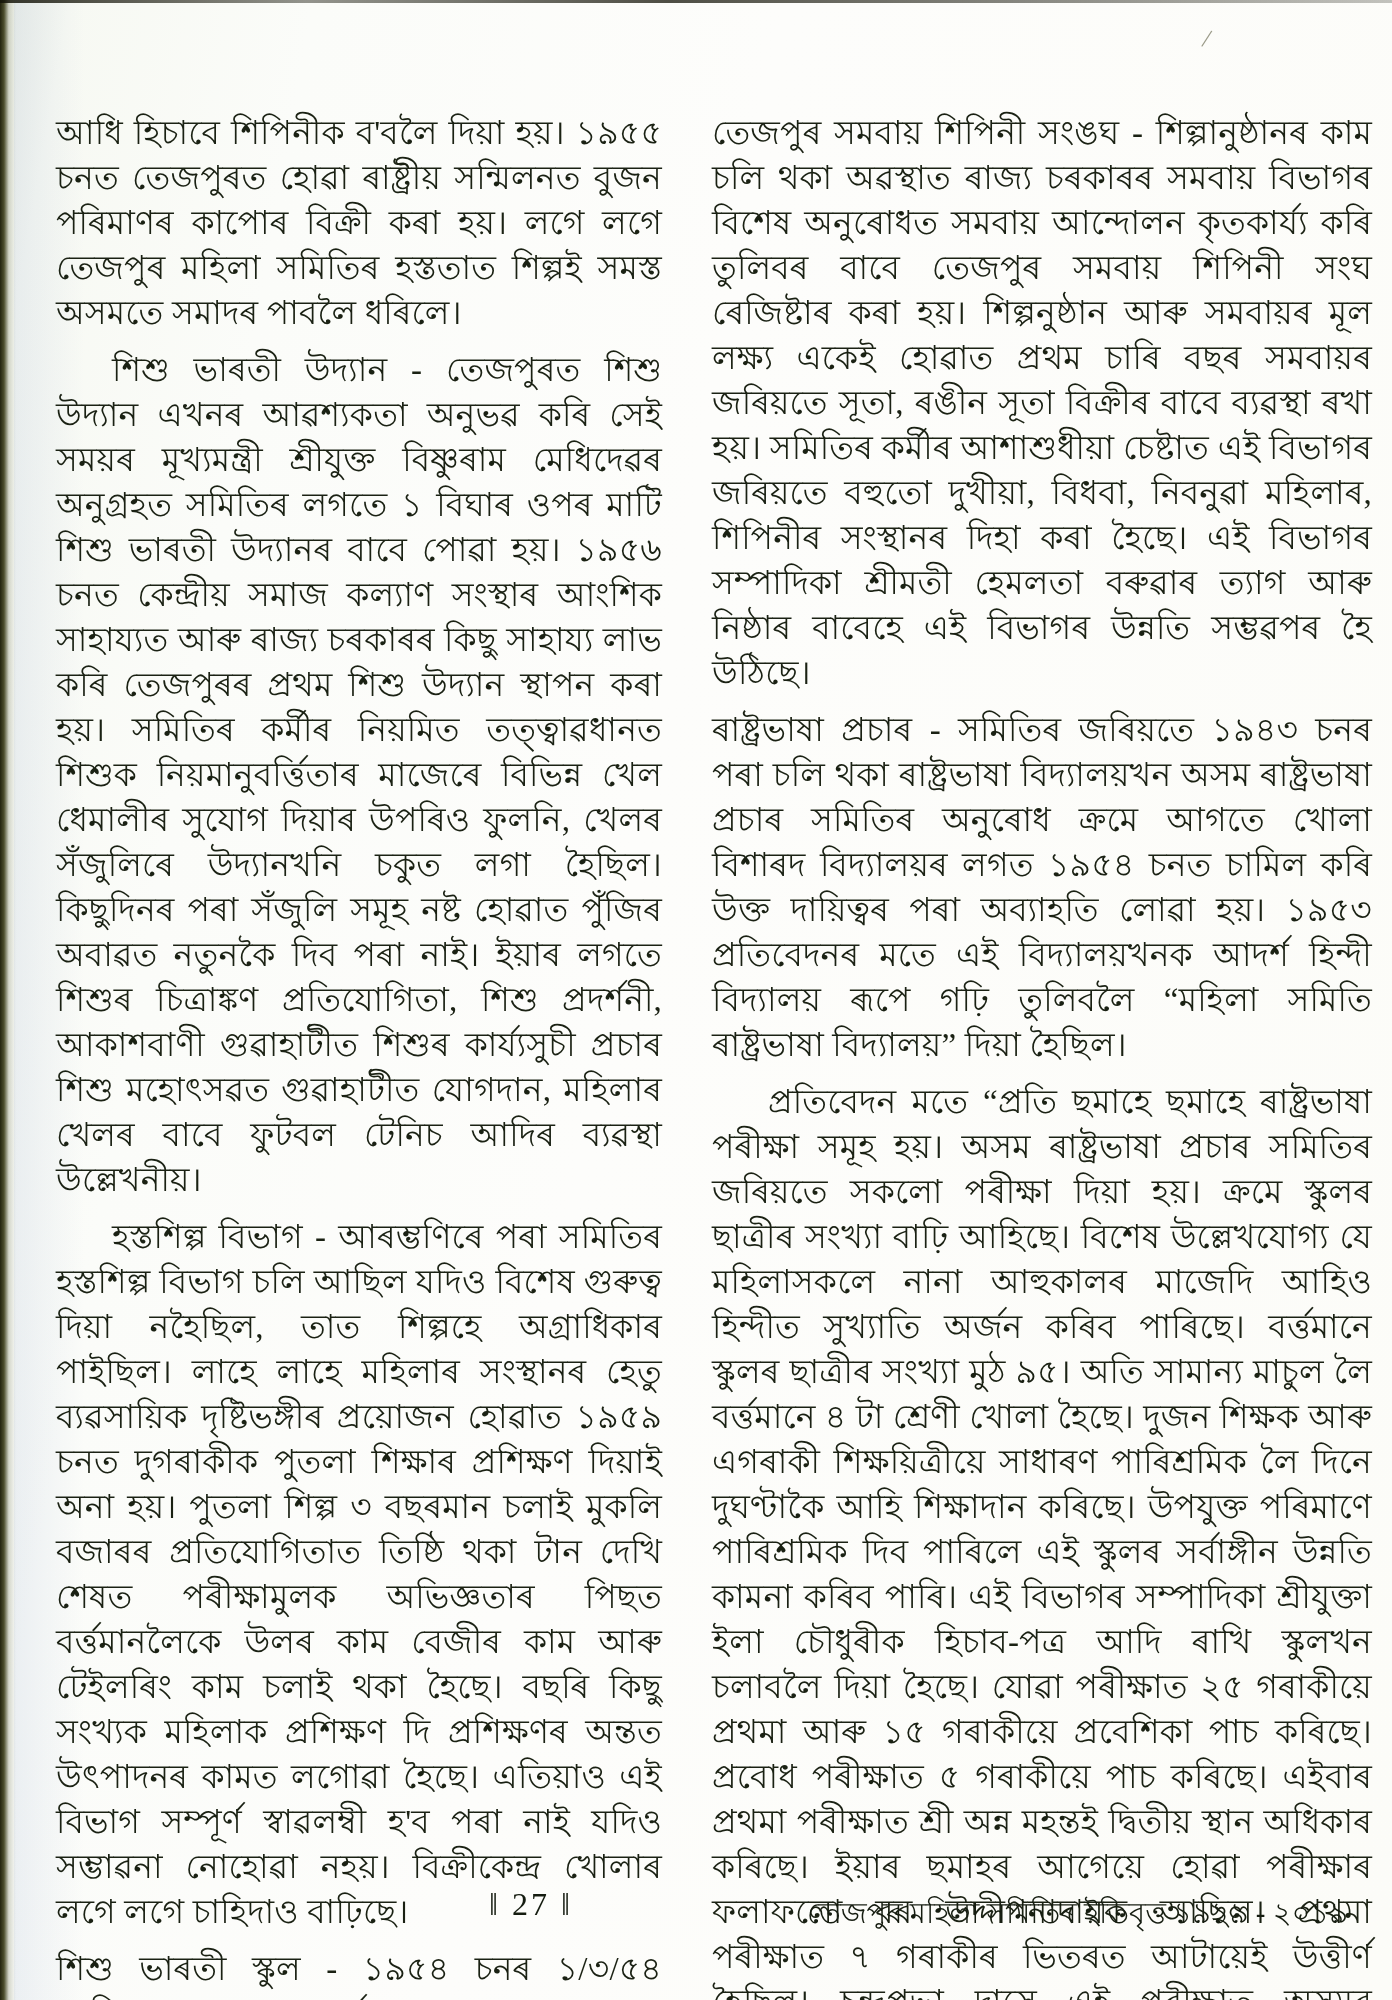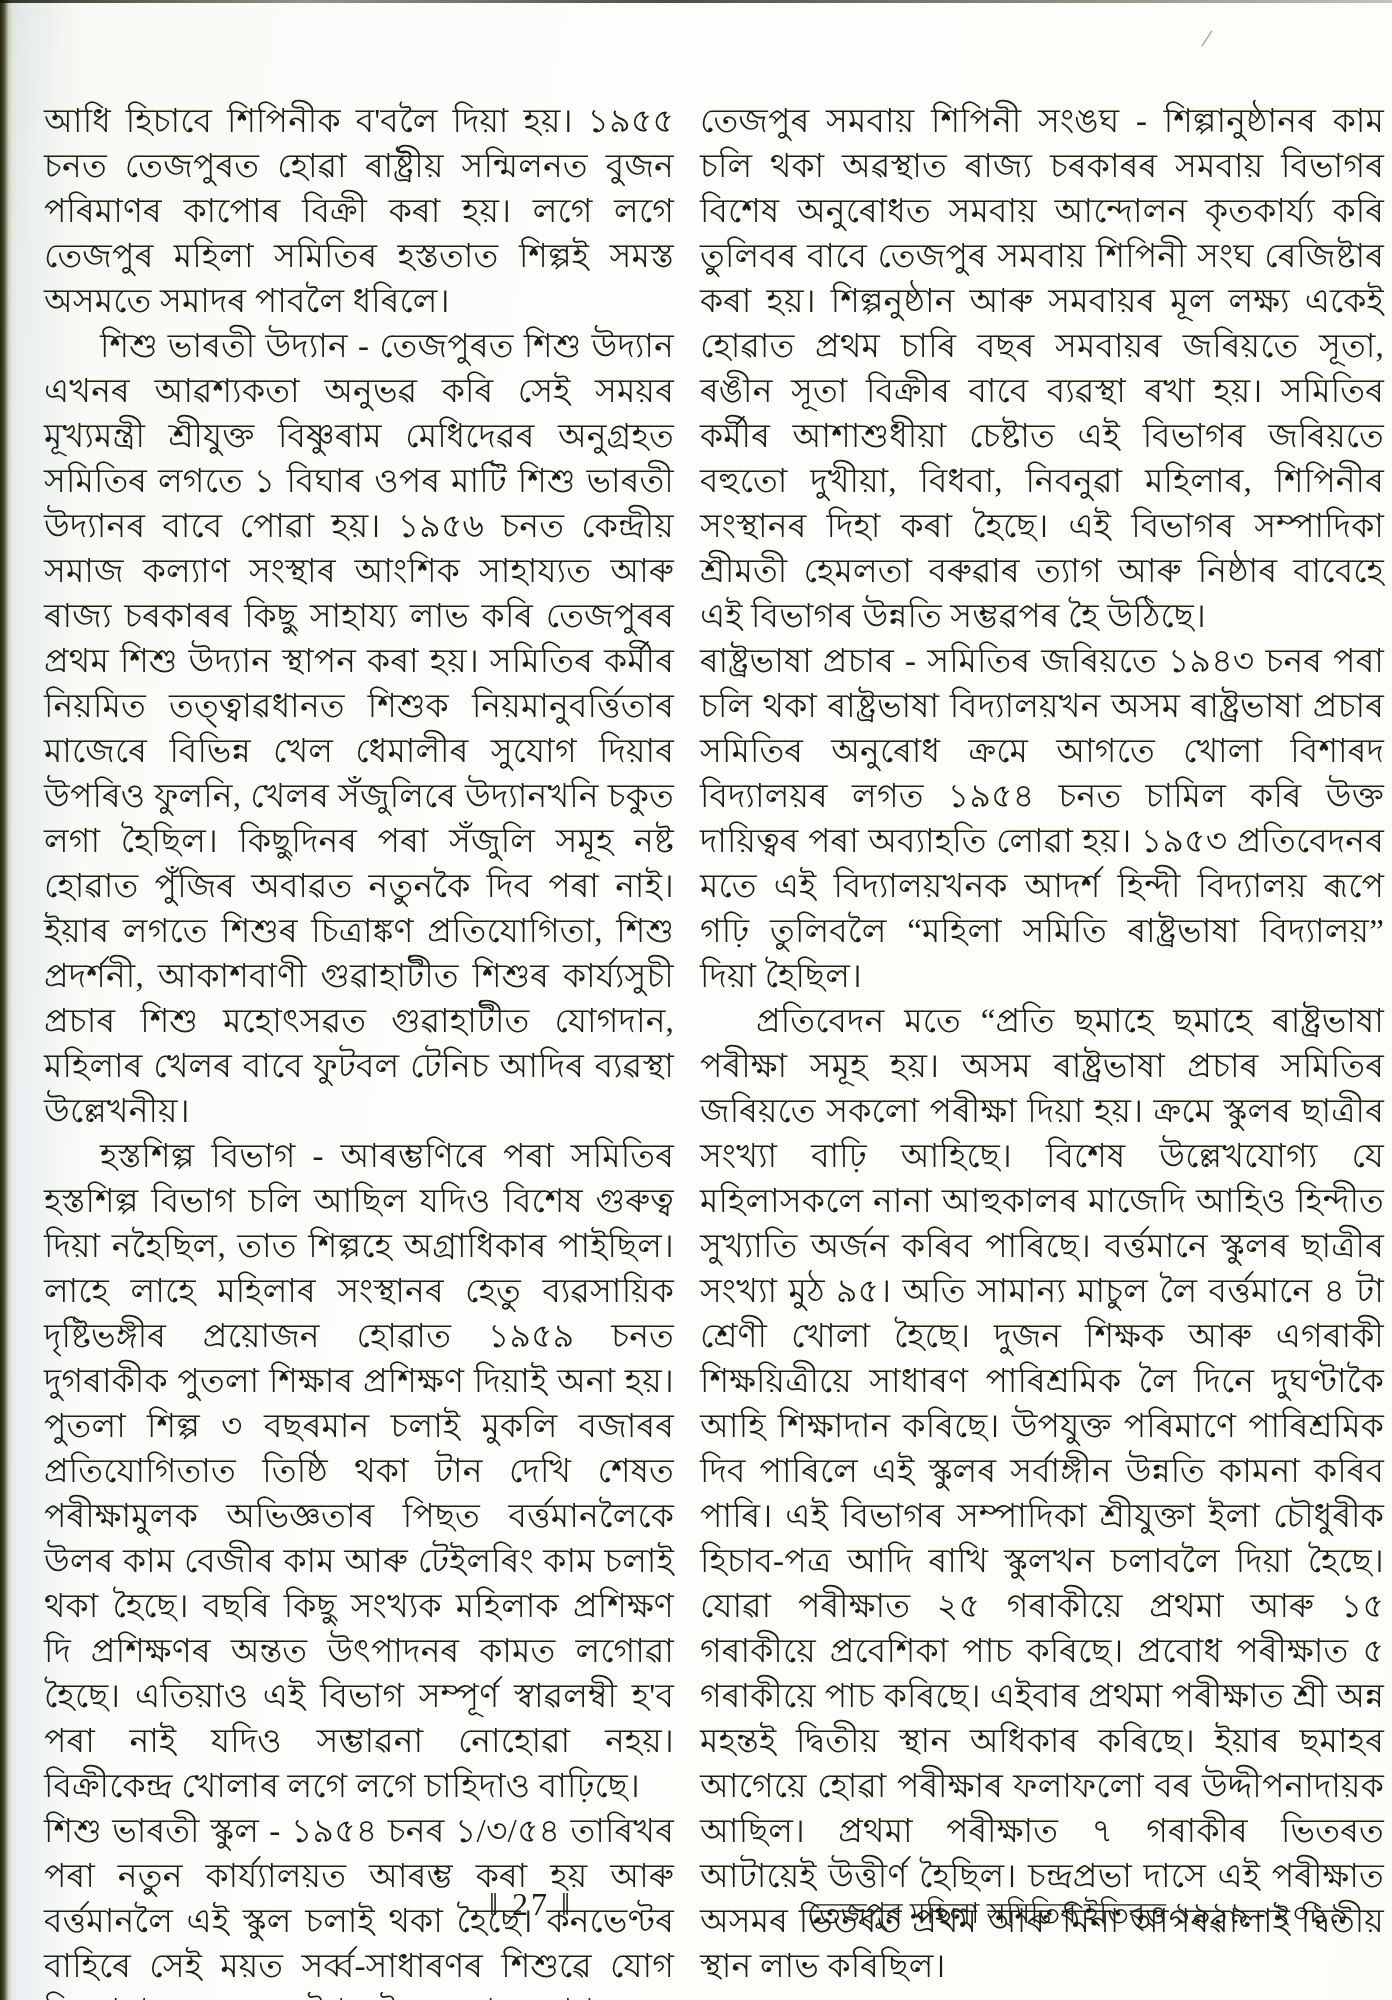--- a/index.html
+++ b/index.html
@@ -28,21 +28,21 @@
     position:absolute;left:1203px;top:24px;
     font-size:26px;color:#9a9a88;transform:rotate(14deg);
   }
   .columns{
     position:absolute;left:44px;top:99px;right:8px;
     display:flex;gap:26px;
   }
   .col{width:630px;}
   .col.col2{width:auto;flex:1;}
   p.para{
-    margin:0;
+    margin:12px;
     font-size:33px;line-height:45px;
     text-align:justify;
     letter-spacing:.2px;
   }
   p.para.indent{text-indent:56px;}
   p.para b{font-weight:normal;}
   .footer{position:absolute;left:0;right:0;top:1886px;height:50px;}
   .page-number{
     position:absolute;left:489px;top:0;
     font-size:32px;letter-spacing:3px;color:#151c10;

